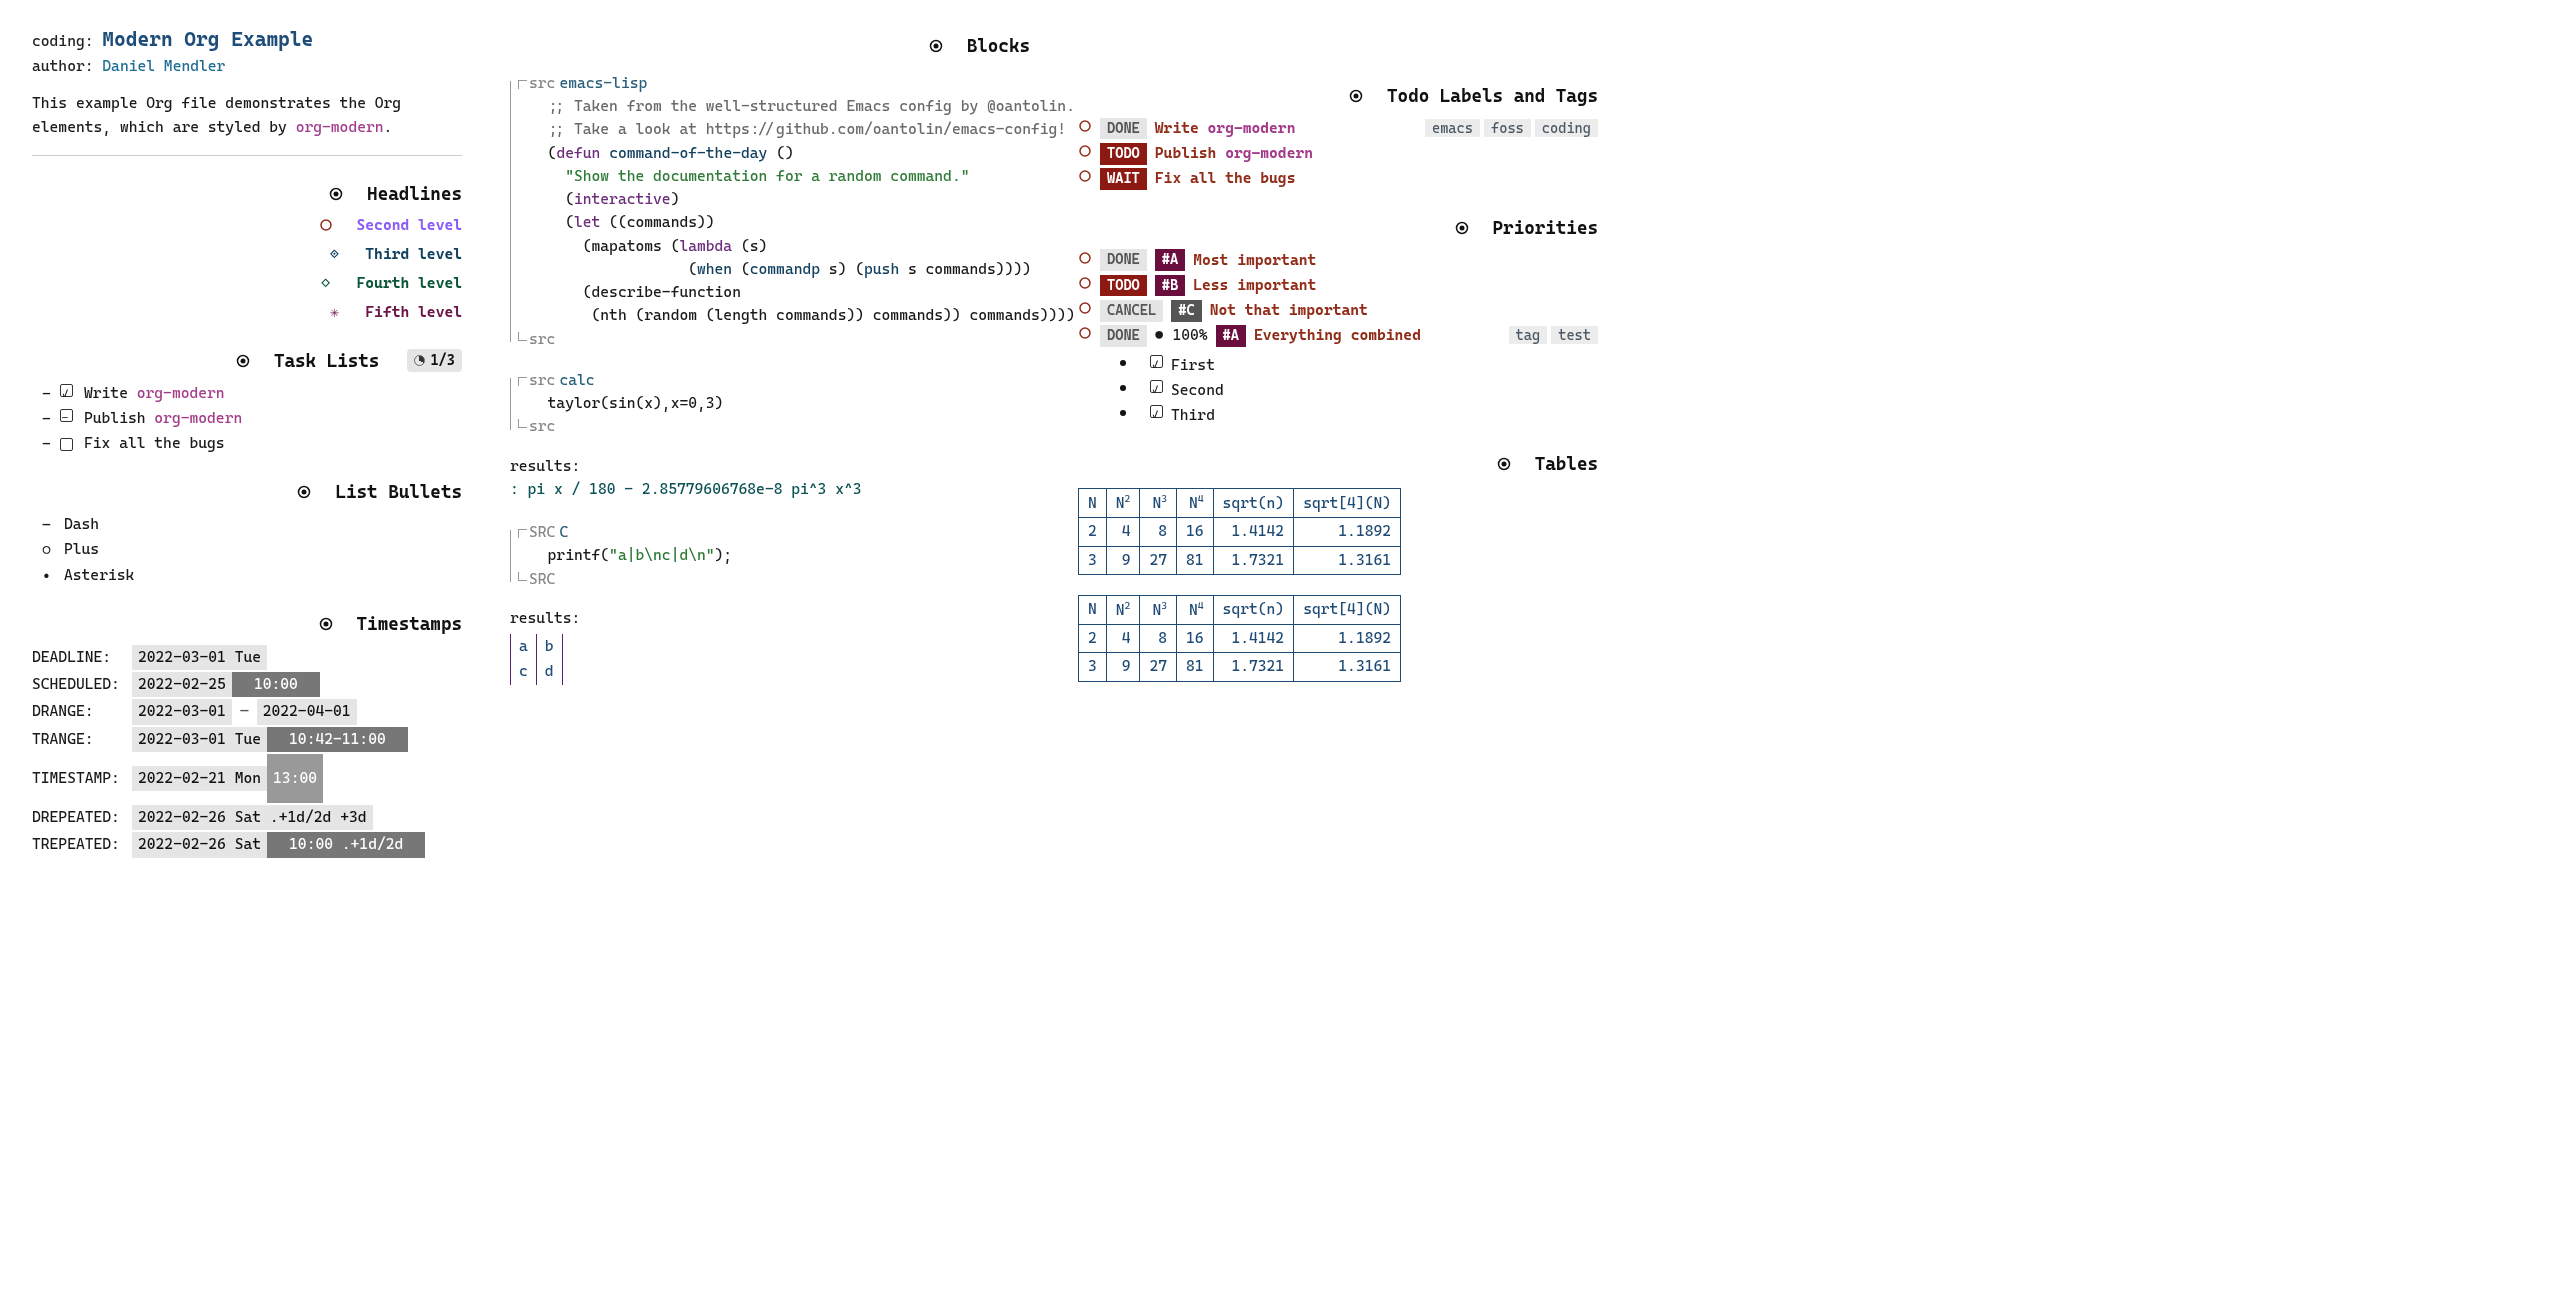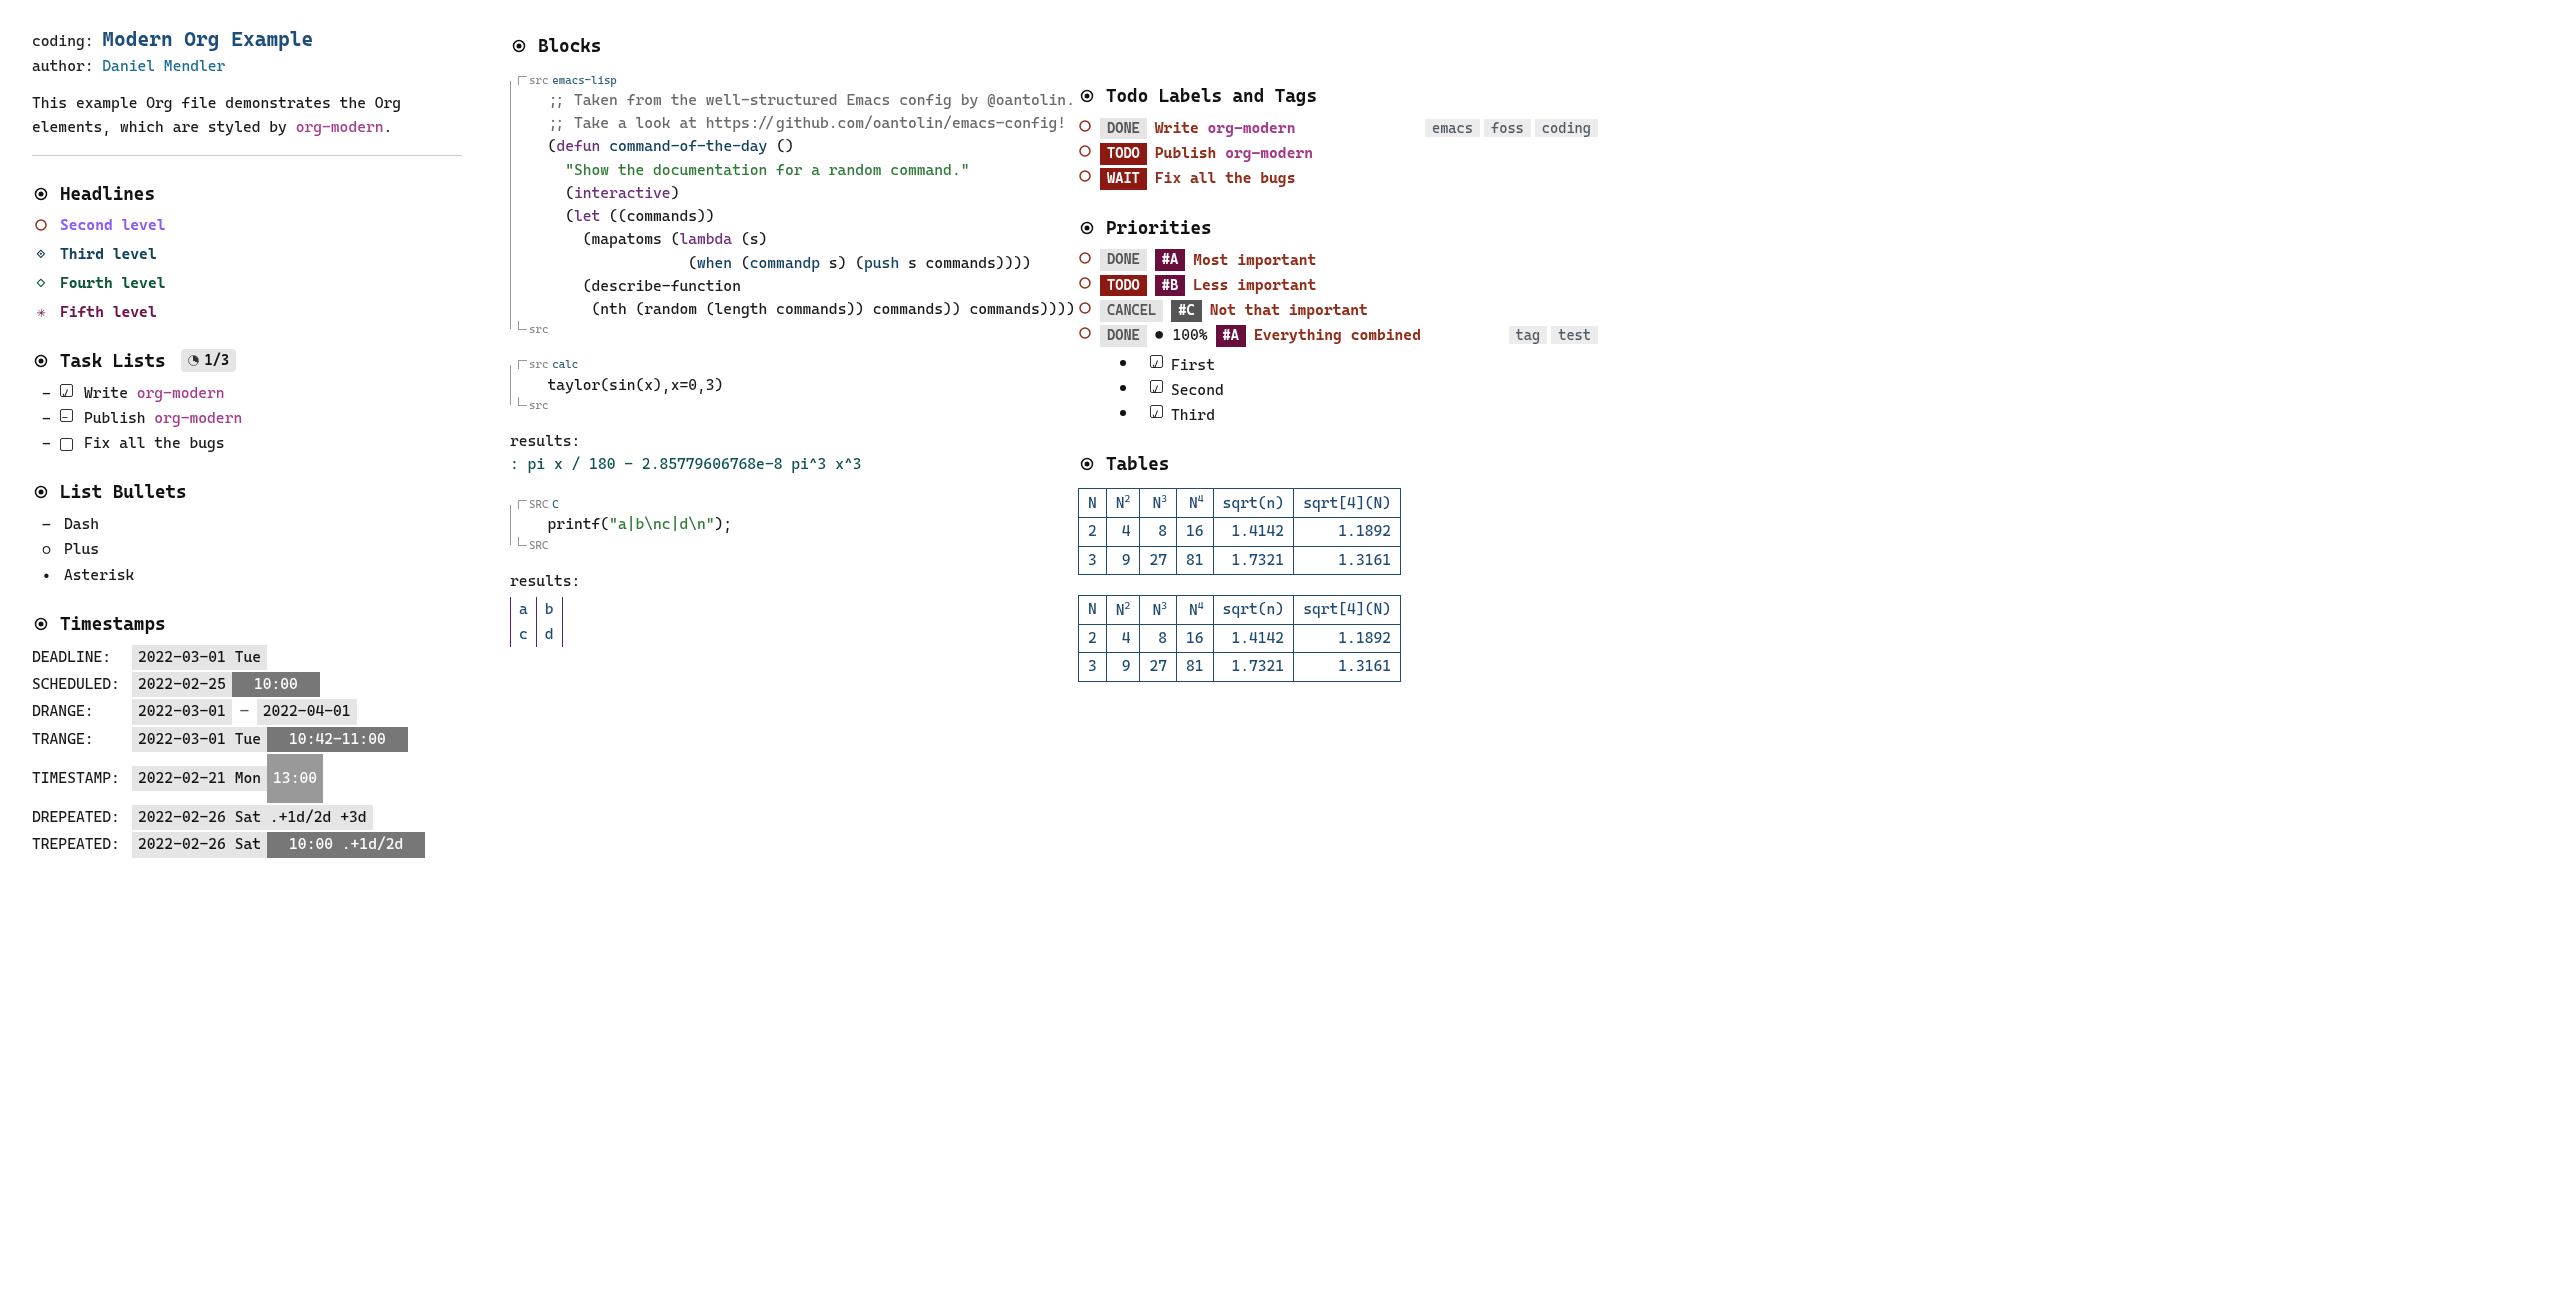--- a/index.html
+++ b/index.html
@@ -17,21 +17,21 @@
   .col-left { max-width: 430px; }
   .col-mid  { max-width: 520px; }
   .col-right{ max-width: 520px; margin-top: 36px; }
   .title-kw, .author-kw { color: #222; }
   .title-val { color: #1e4d7a; font-weight: 700; font-size: 20px; }
   .author-val { color: #1e6d93; }
   .intro { margin-top: 14px; margin-bottom: 12px; max-width: 420px; }
   .link-pkg { color: #a33b8a; }
   hr.sep { border: none; border-top: 1px solid #ccc; margin: 16px 0 24px; }
 
-  .heading { display: flex; align-items: center; gap: 10px; font-weight: 700; font-size: 17px; margin-top: 22px; margin-bottom: 6px; }
+  .heading { display: flex; align-items: center; gap: 22px; font-weight: 700; font-size: 17px; margin-top: 22px; margin-bottom: 6px; justify-content: flex-end; }
   .bullet-sym { display:inline-flex; width:18px; justify-content:center; font-weight:400; }
   .h1 .htxt { color: #111; }
   .h2 .htxt { color: #8b5cf6; }
   .h3 .htxt { color: #12405f; }
   .h4 .htxt { color: #0c5638; }
   .h5 .htxt { color: #6d1548; }
   .h2 .bullet-sym { color: #922d1a; }
   .h3 .bullet-sym { color: #12405f; }
   .h4 .bullet-sym { color: #0c5638; }
   .h5 .bullet-sym { color: #6d1548; }
@@ -55,21 +55,21 @@
   .ts-row { display:flex; gap:8px; align-items:center; padding:1px 0; }
   .ts-key { min-width: 92px; }
   .badge-date { background:#e5e5e5; color:#111; padding:1px 6px; }
   .badge-time { background:#777; color:#fff; padding:1px 22px; }
   .badge-time-lt { background:#999; color:#fff; padding:13px 6px; }
   .em-dash { color:#555; }
 
   .block-wrap { position:relative; margin: 10px 0 14px 0; padding: 2px 0 2px 20px; }
   .block-wrap::before { content:""; position:absolute; left:0; top:11px; bottom:11px; border-left:1px solid #999; }
   .block-wrap::after, .block-wrap .tl, .block-wrap .bl { content:""; }
-  .blk-tag { color:#888; font-size:11px; position:relative; left:-12px;}
+  .blk-tag { color:#888; font-size:15px; position:relative; left:-12px;}
   .blk-tag.corner-top::before { content:""; display:inline-block; width:8px; height:8px; border-left:1px solid #999; border-top:1px solid #999; vertical-align:-1px; margin-right:2px; }
   .blk-tag.corner-bot::before { content:""; display:inline-block; width:8px; height:8px; border-left:1px solid #999; border-bottom:1px solid #999; vertical-align:3px; margin-right:2px; }
   .lang-name { color:#2b5f7a; margin-left:4px;}
 
   .code { white-space: pre; font-family: inherit; }
   .c1 { color:#6a6a6a; } 
   .cp { color:#6c2d7a; } 
   .cf { color:#12405f; } 
   .cs { color:#2f7a36; }
   .results-lead { margin-top: 6px; }

